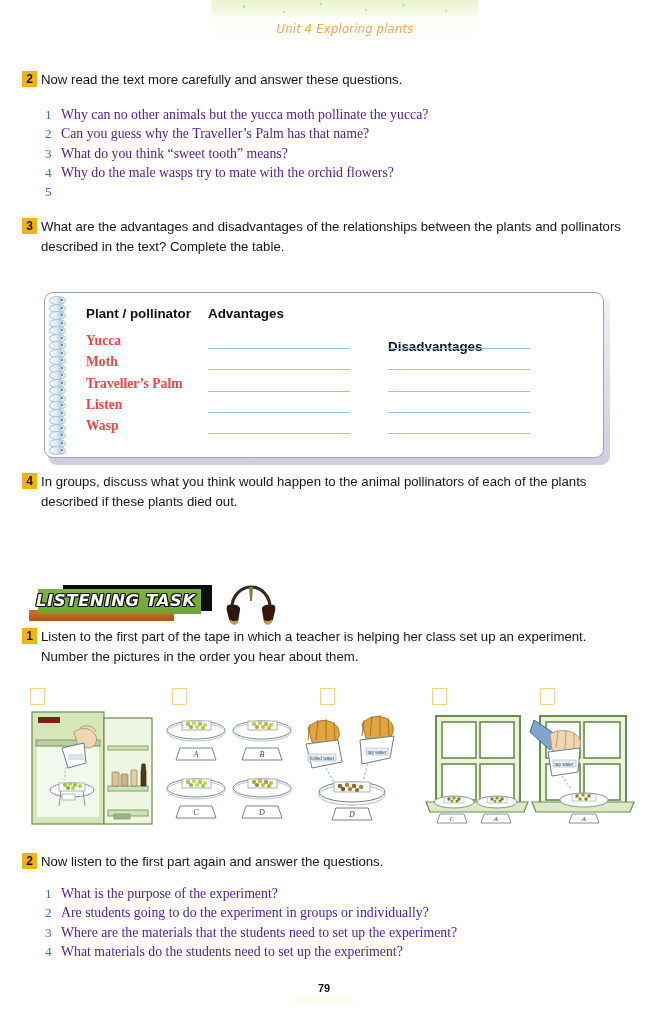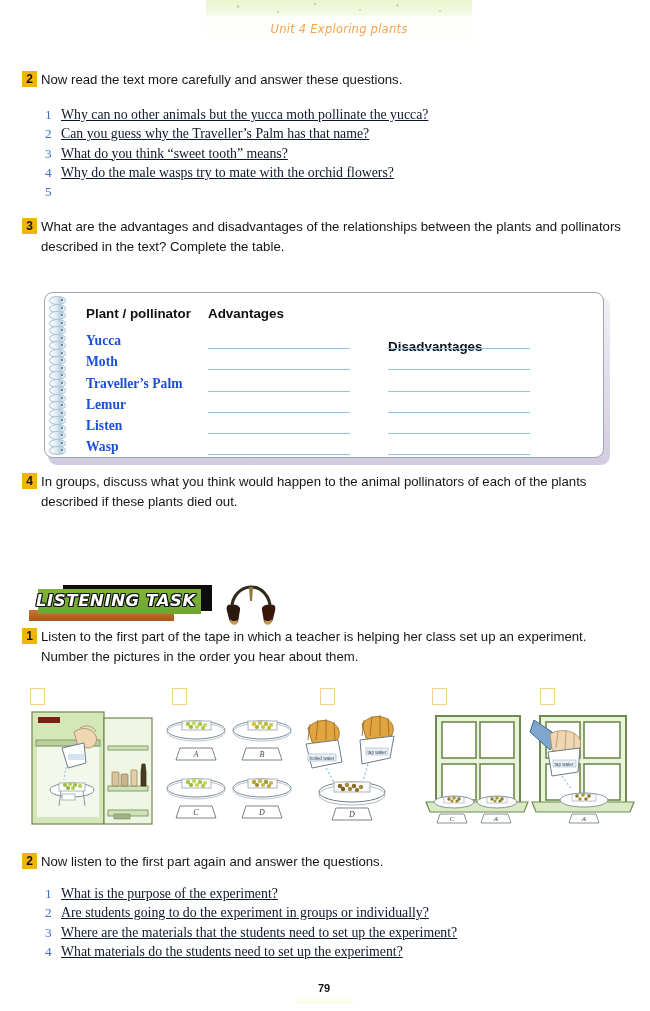--- a/index.html
+++ b/index.html
@@ -11,21 +11,21 @@
     width: 650px;
     height: 1011px;
     position: relative;
     font-family: "Liberation Sans", sans-serif;
     overflow: hidden;
   }
 
   
   .runhead {
     position: absolute;
-    left: 206px;
+    left: 212px;
     top: 0px;
     width: 266px;
     height: 48px;
   }
   .runhead-band {
     position: absolute;
     left: 0; top: 0;
     width: 266px;
     height: 16px;
     background:
@@ -96,23 +96,22 @@
     align-items: baseline;
     line-height: 19.3px;
   }
   .qnum {
     width: 16px;
     flex: 0 0 16px;
     color: #3a6fc4;
     font-size: 13.3px;
   }
   .qtxt {
-    color: #0f172a;
+    color: #4c1d95;
     font-size: 13.8px;
-    text-decoration: underline;
   }
 
   
   .notebook {
     position: absolute;
     left: 44px;
     top: 292px;
     width: 562px;
     height: 168px;
   }
@@ -179,21 +178,21 @@
     display: flex;
     height: 21.2px;
     align-items: flex-end;
   }
   .nb-label {
     width: 122px;
     flex: 0 0 122px;
     font-family: "Liberation Serif", serif;
     font-weight: bold;
     font-size: 13.6px;
-    color: #1d4ed8;
+    color: #ef4444;
     line-height: 17px;
   }
   .nb-blank {
     width: 142px;
     flex: 0 0 142px;
     border-bottom: 1.1px solid #8fc7ea;
     height: 16px;
     margin-right: 38px;
   }
 
@@ -362,25 +361,20 @@
       <div class="nb-blank"></div>
       <div class="nb-blank"></div>
     </div>
     <div class="nb-row">
       <div class="nb-label">Moth</div>
       <div class="nb-blank"></div>
       <div class="nb-blank"></div>
     </div>
     <div class="nb-row">
       <div class="nb-label">Traveller’s Palm</div>
-      <div class="nb-blank"></div>
-      <div class="nb-blank"></div>
-    </div>
-    <div class="nb-row">
-      <div class="nb-label">Lemur</div>
       <div class="nb-blank"></div>
       <div class="nb-blank"></div>
     </div>
     <div class="nb-row">
       <div class="nb-label">Listen</div>
       <div class="nb-blank"></div>
       <div class="nb-blank"></div>
     </div>
     <div class="nb-row">
       <div class="nb-label">Wasp</div>

